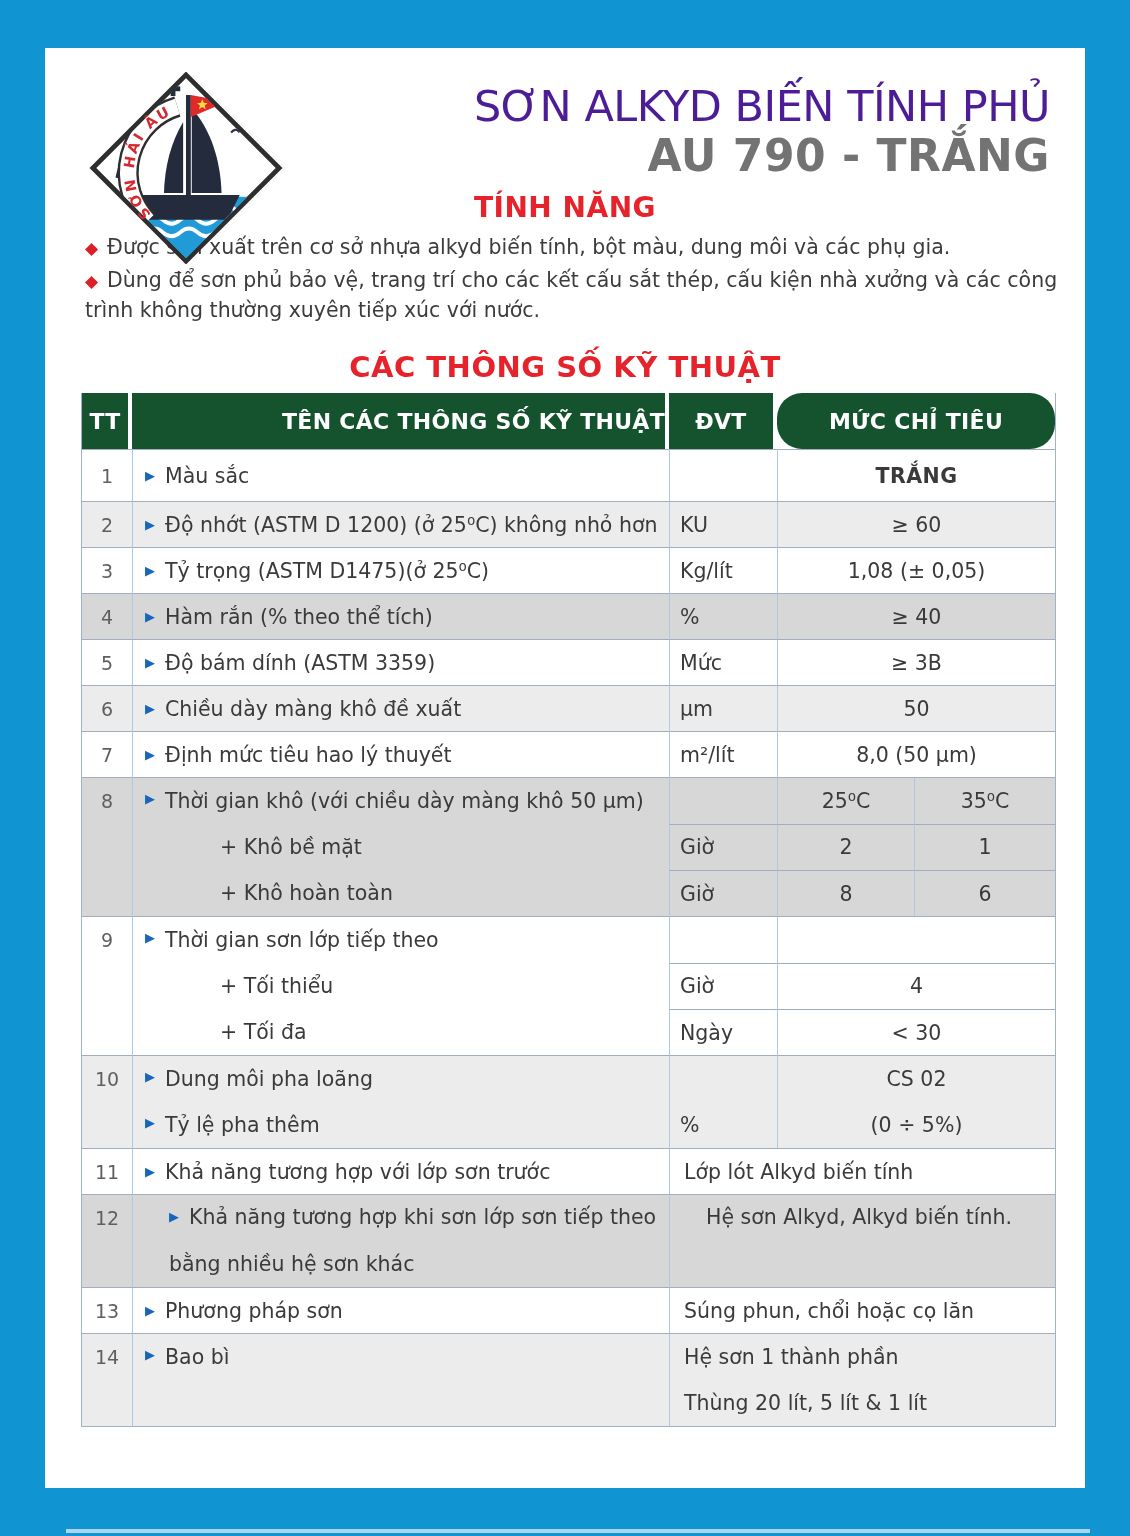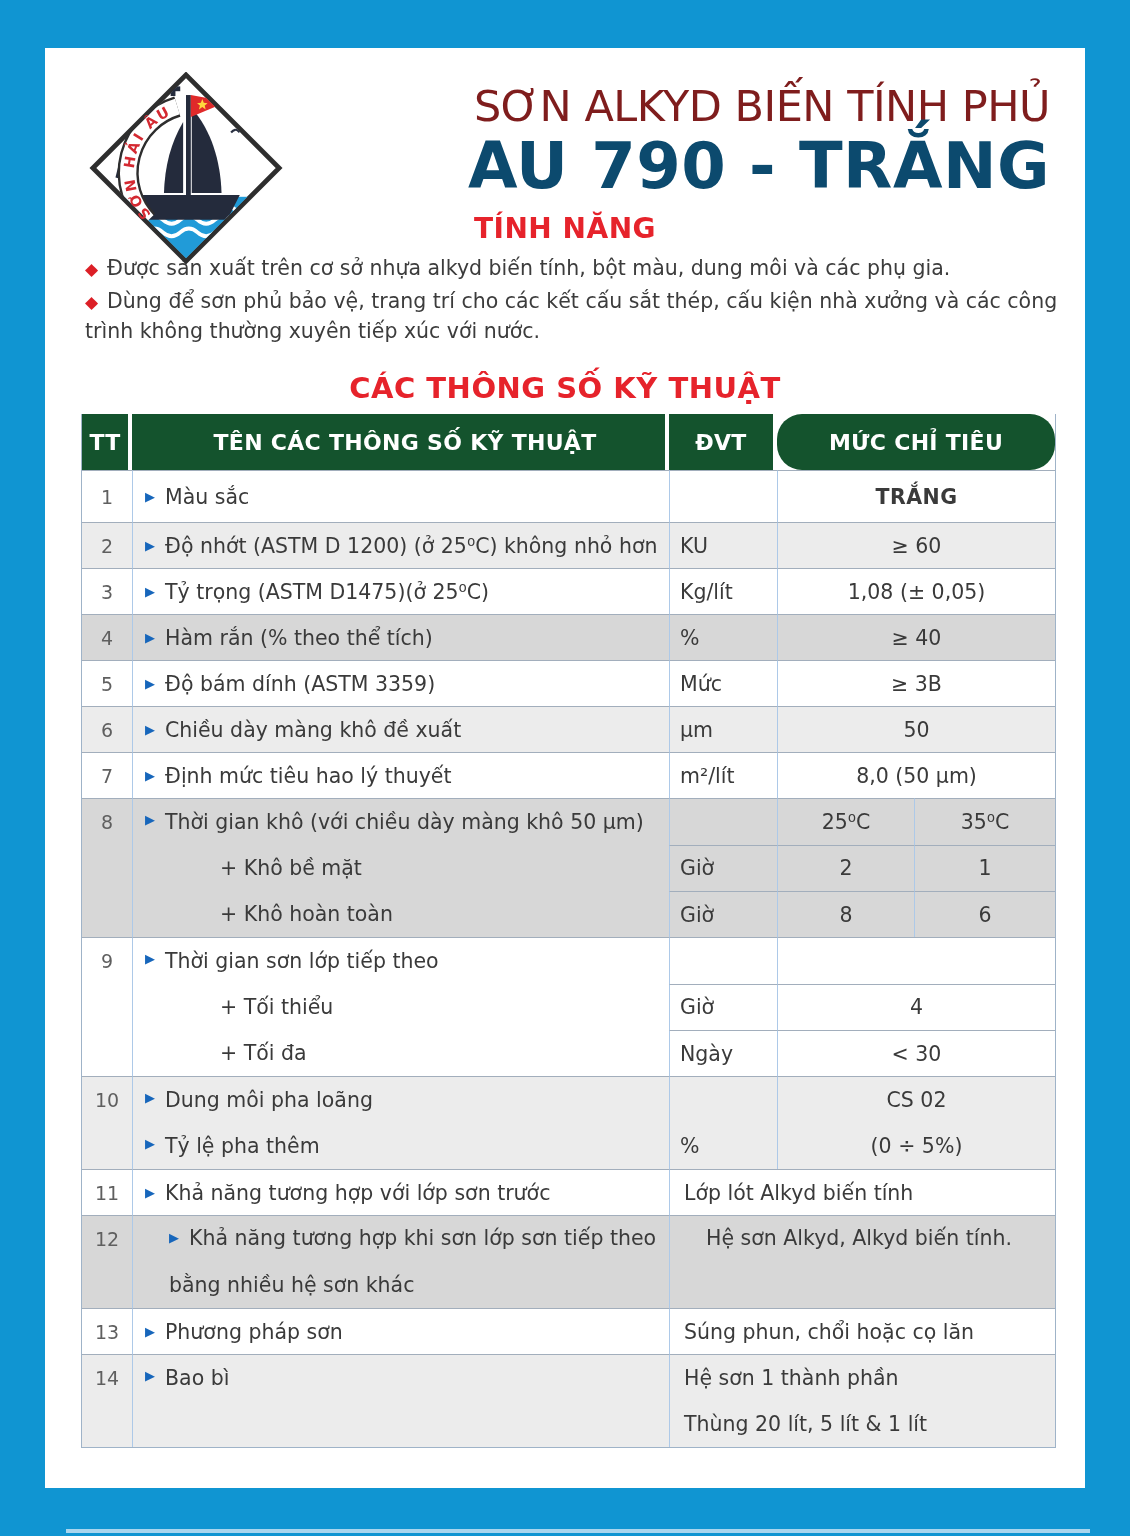--- a/index.html
+++ b/index.html
@@ -4,36 +4,36 @@
 <style>
   * { margin:0; padding:0; box-sizing:border-box; }
   body { font-family:"DejaVu Sans","Liberation Sans",sans-serif; }
   .page { position:relative; width:1130px; height:1536px; background:#1095d2; overflow:hidden; }
   .panel { position:absolute; left:45px; top:48px; width:1040px; height:1440px; background:#ffffff; overflow:hidden; }
   .bottom-line { position:absolute; left:66px; right:40px; bottom:3px; height:4px; background:#a9d6ee; }
 
   .logo { position:absolute; left:38px; top:24px; width:206px; height:192px; }
 
   .titles { margin:34px 35px 0 260px; text-align:right; }
-  .t1 { font-size:43px; color:#7f1d1d; line-height:1.12; letter-spacing:-0.5px; font-weight:normal; }
-  .t2 { font-size:64px; color:#0c4a6e; font-weight:800; line-height:1.05; margin-top:3px; letter-spacing:0.5px; }
+  .t1 { font-size:43px; color:#4c1d95; line-height:1.12; letter-spacing:-0.5px; font-weight:normal; }
+  .t2 { font-size:44px; color:#737373; font-weight:800; line-height:1.05; margin-top:3px; letter-spacing:0.5px; }
 
   .feat-head { text-align:center; color:#e6232b; font-weight:800; font-size:28px; margin-top:12px; letter-spacing:0.5px; }
   .features { margin:9px 26px 0 40px; }
   .features p { font-size:20.5px; line-height:29px; color:#3c3c3c; margin-bottom:3px; }
   .dia { color:#dc1f26; font-size:17px; margin-right:9px; }
 
   .spec-head { text-align:center; color:#e6232b; font-weight:800; font-size:29px; margin-top:25px; letter-spacing:0.5px; }
 
   table.spec { border-collapse:separate; border-spacing:0; table-layout:fixed; width:973px;
                margin:9px 0 0 36px; border:1px solid #9fb3c8; border-top:none; }
   .spec th { background:#14532d; color:#ffffff; font-size:22px; font-weight:bold; height:56px;
              border-right:4px solid #ffffff; letter-spacing:0.3px; }
   .spec th.h-last { border-right:none;border-radius:25px; }
-  .spec th.h-name { text-align:center; padding-left:13px; }
+  .spec th.h-name { text-align:right; padding-left:13px; }
   .spec td { border-top:1px solid #a2aebc; border-left:1px solid #adc9e8;
              font-size:20.5px; color:#3a3a3a; }
   .spec td.tt { border-left:none; text-align:center; color:#5f5f5f; font-size:19px; }
   .spec td.bt0 { border-top:none; }
   .bgL { background:#ececec; } .bgM { background:#d7d7d7; }
   .h52 { height:52px; } .h46 { height:46px; } .h92 { height:92px;border-radius:21px; }
   .name { padding:0 6px 0 12px; }
   .unit { padding-left:10px; }
   .val { text-align:center; }
   .mval { padding-left:14px; }

